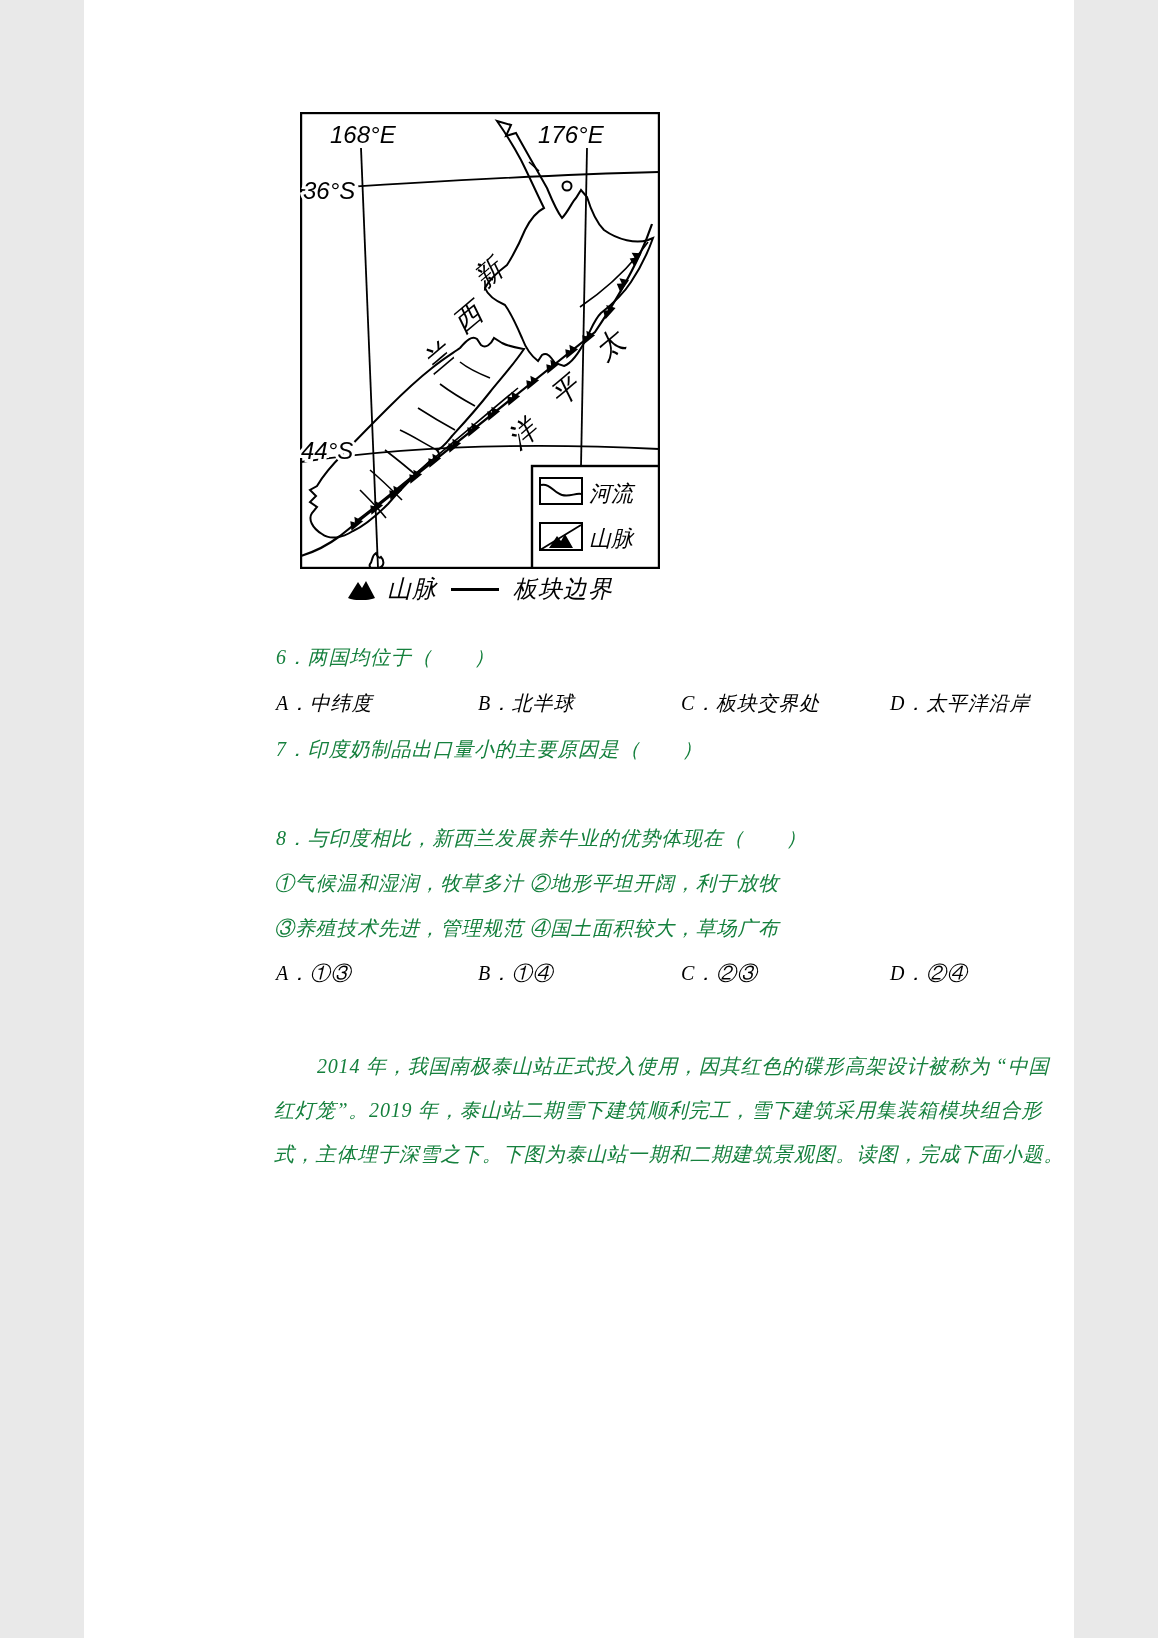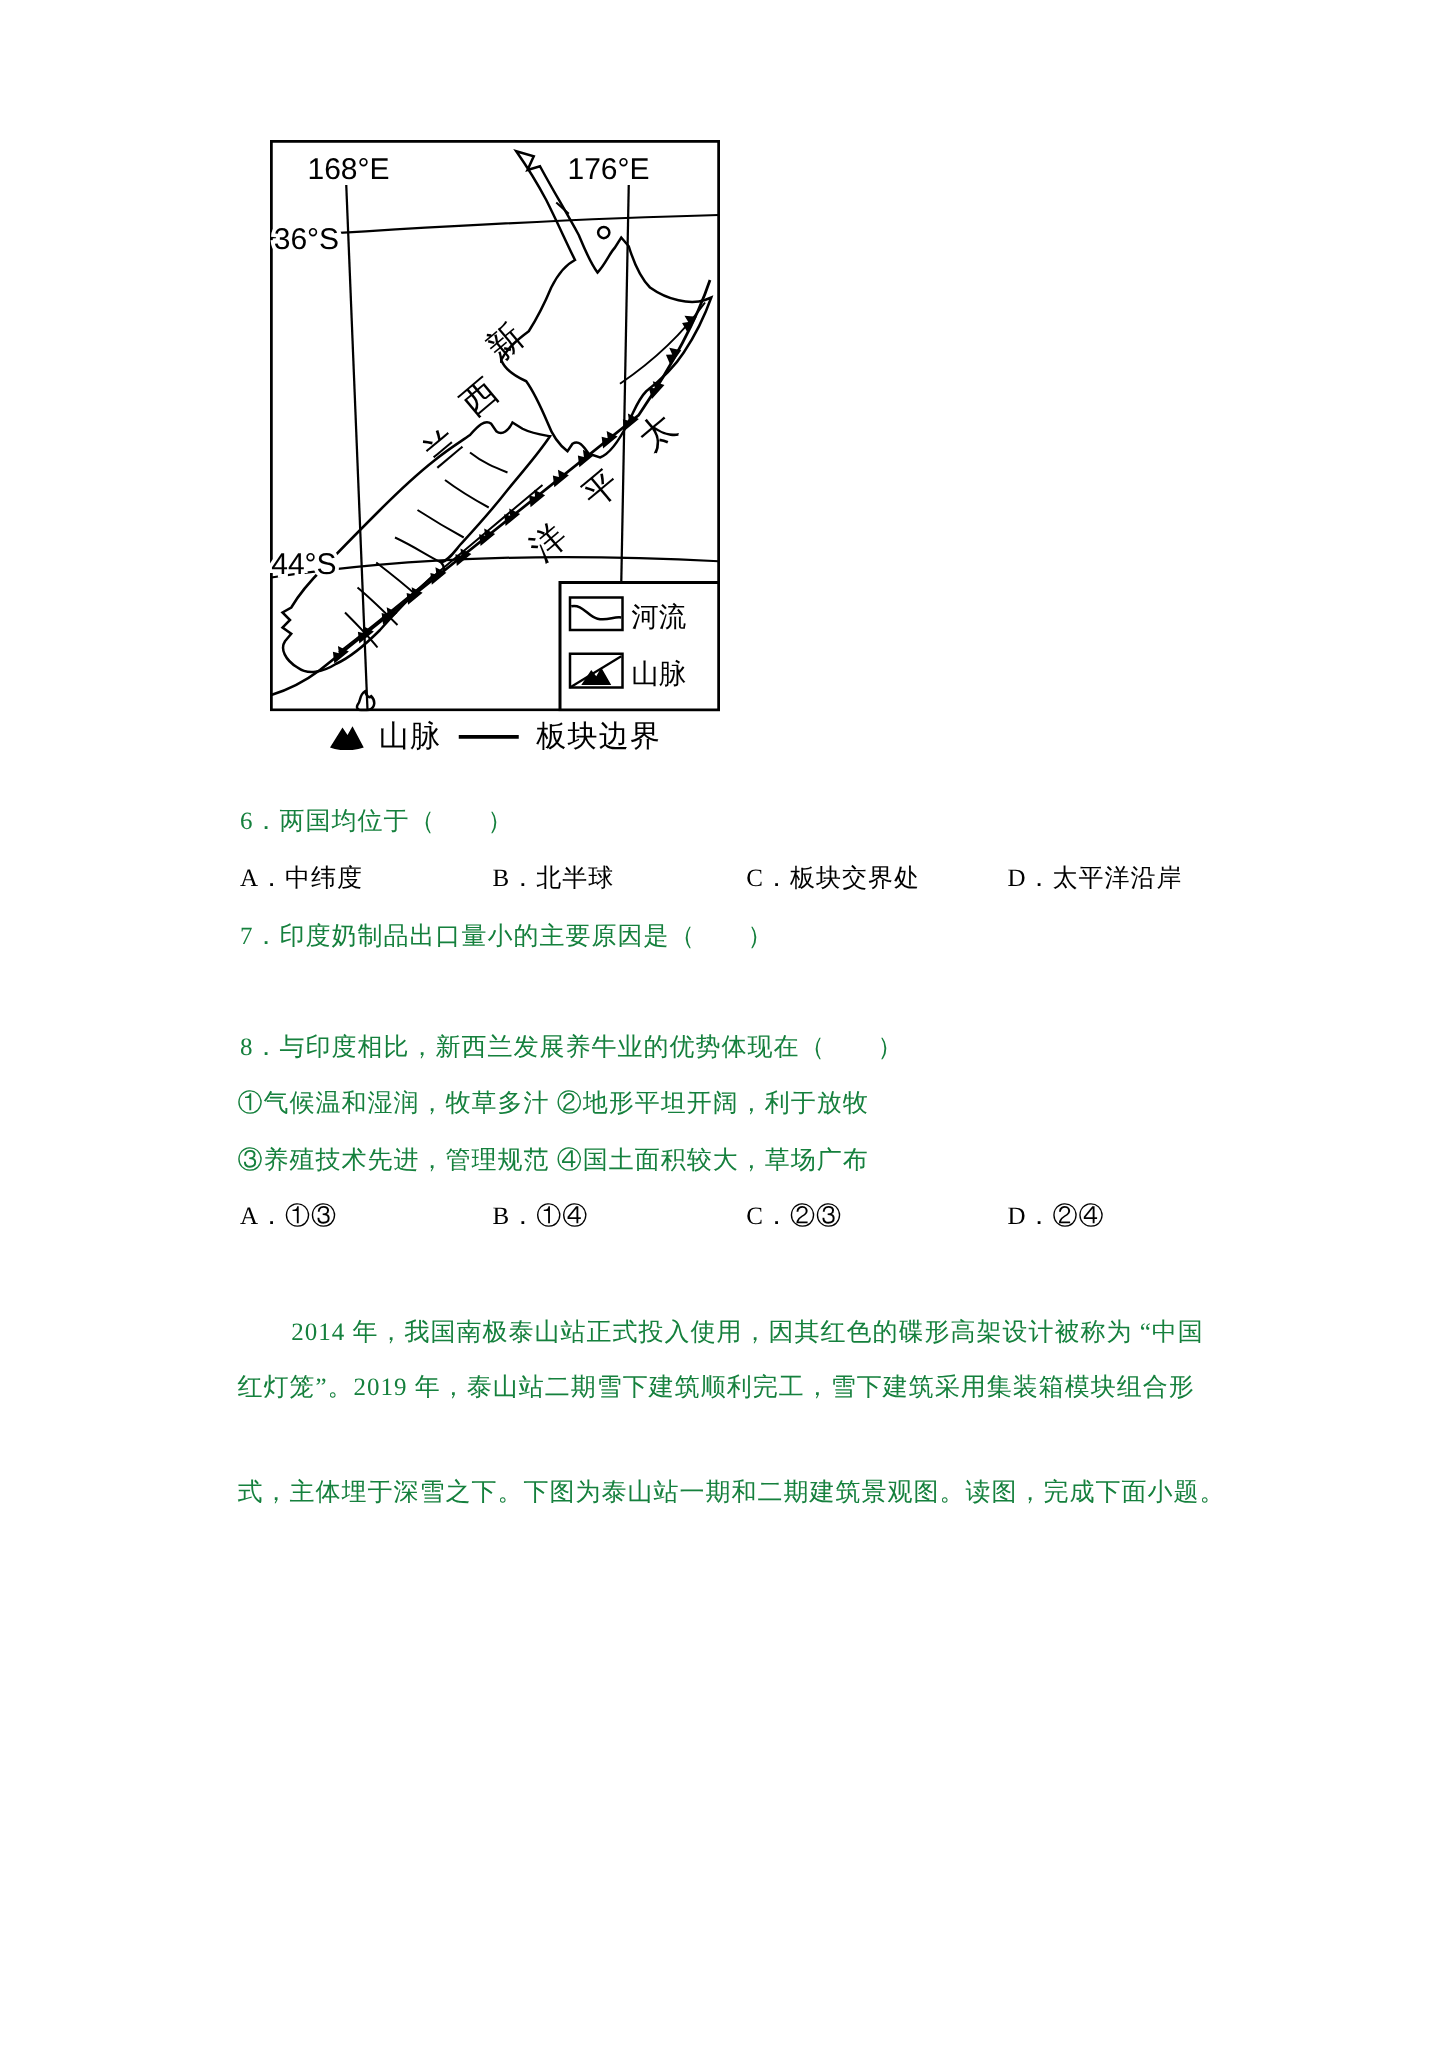--- a/index.html
+++ b/index.html
@@ -1,20 +1,21 @@
 <!DOCTYPE html>
 <html lang="zh"><head>
 <meta charset="utf-8">
 <style>
   html,body{margin:0;padding:0;background:#e9e9e9;}
   .page{
-    position:relative;width:1158px;height:1638px;margin:0 auto;
+    position:relative;width:990px;height:1638px;margin:0 auto;
     background:#ffffff;color:#000;
     font-family:"Liberation Serif","DejaVu Serif",serif;
     overflow:hidden;
+    font-style:italic;
   }
   .tline{
     position:absolute;font-size:20px;line-height:28px;letter-spacing:0.8px;
     white-space:pre;color:#15803d;
   }
   .optrow{position:absolute;left:0;top:0;width:1158px;height:28px;}
   .opt{position:absolute;font-size:20px;line-height:28px;letter-spacing:0.8px;white-space:pre;}
   .opt.a{left:192px;} .opt.b{left:394px;} .opt.c{left:597px;} .opt.d{left:806px;text-align:right;}
   .map-wrap{position:absolute;left:216px;top:112px;width:360px;height:457px;}
   .map-caption{
@@ -186,15 +187,15 @@
   <div class="tline" style="left:190px;top:869px;">①气候温和湿润，牧草多汁 ②地形平坦开阔，利于放牧</div>
   <div class="optrow" style="top:959px;">
     <span class="opt a">A．①③</span>
     <span class="opt b">B．①④</span>
     <span class="opt c">C．②③</span>
     <span class="opt d">D．②④</span>
   </div>
 
   <div class="tline" style="left:233px;top:1052px;">2014 年，我国南极泰山站正式投入使用，因其红色的碟形高架设计被称为 “中国</div>
   <div class="tline" style="left:190px;top:1096px;">红灯笼”。2019 年，泰山站二期雪下建筑顺利完工，雪下建筑采用集装箱模块组合形</div>
-  <div class="tline" style="left:190px;top:1140px;margin-top:40px;">式，主体埋于深雪之下。下图为泰山站一期和二期建筑景观图。读图，完成下面小题。</div>
+  <div class="tline" style="left:190px;top:1140px;">式，主体埋于深雪之下。下图为泰山站一期和二期建筑景观图。读图，完成下面小题。</div>
 
 </div>
 
 </body></html>

